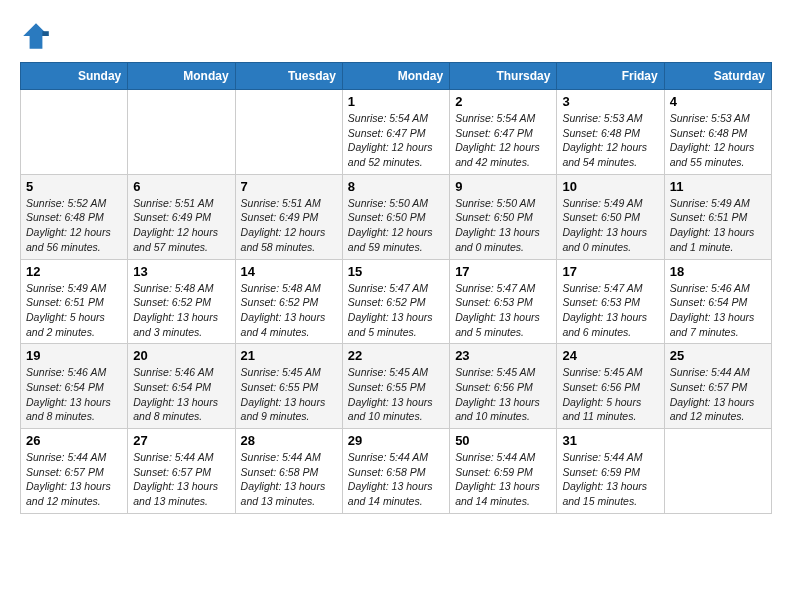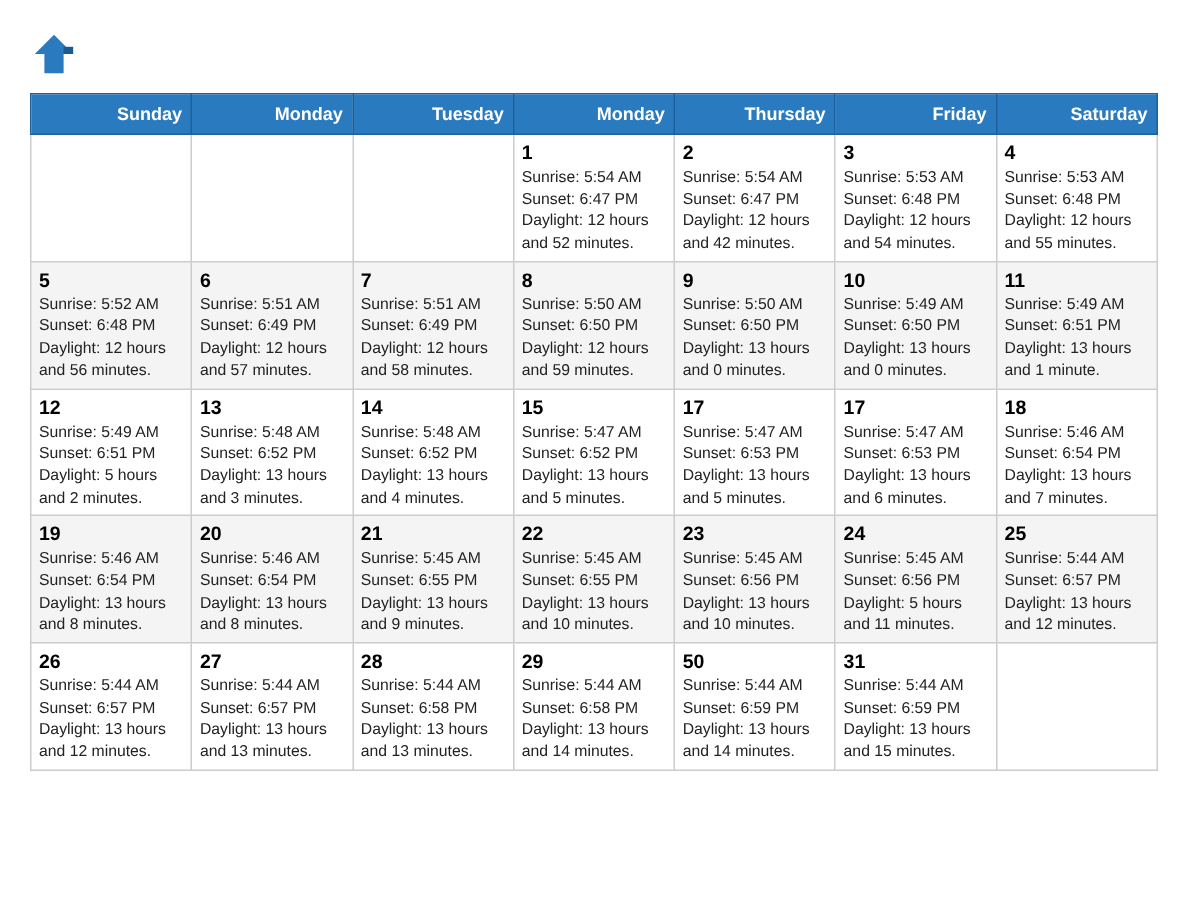--- a/index.html
+++ b/index.html
@@ -68,20 +68,21 @@
     .day-num {
       font-weight: bold;
       font-size: 13px;
       margin-bottom: 2px;
       display: block;
     }
     .day-info {
       font-size: 10.5px;
       color: #222;
       line-height: 1.4;
+      font-style: italic;
     }
     .empty-cell {
       background: #f9f9f9;
     }
     tbody tr:nth-child(odd) td {
       background-color: #ffffff;
     }
     tbody tr:nth-child(even) td {
       background-color: #f4f4f4;
     }

